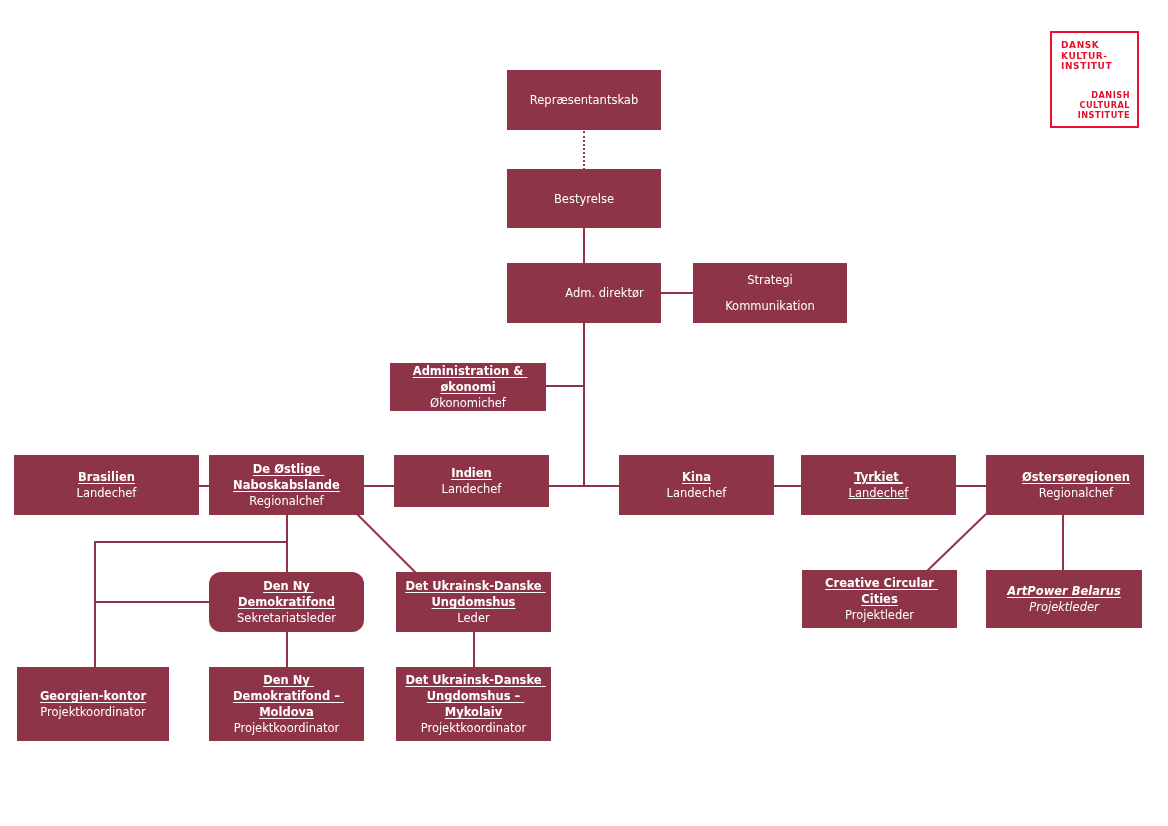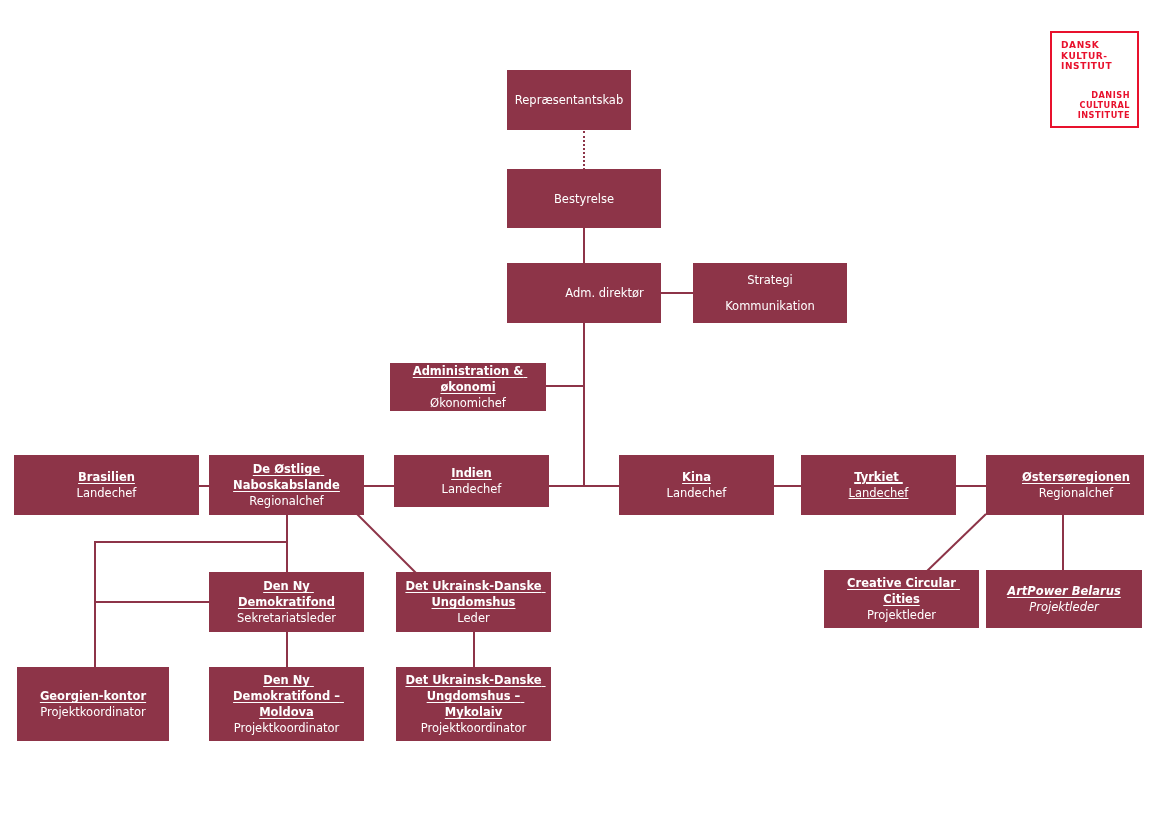--- a/index.html
+++ b/index.html
@@ -143,21 +143,21 @@
   <div class="edge" style="left:94px; top:601px; width:117px; height:2px;"></div>
 
   <div class="edge" style="left:1062px; top:515px; width:2px; height:55px;"></div>
 
   <div class="edge diag" style="left:925px; top:513px; width:62px; height:60px;">
     <svg width="62" height="60" viewBox="0 0 62 60">
       <line x1="61" y1="1" x2="1" y2="59" stroke="#8d3448" stroke-width="2"></line>
     </svg>
   </div>
 
-  <div class="node plain" style="left:507px; top:70px; width:124px; height:60px;">
+  <div class="node plain" style="left:507px; top:70px; width:154px; height:60px;">
     <div class="title">Repræsentantskab</div>
   </div>
 
   <div class="node plain" style="left:507px; top:169px; width:154px; height:59px;">
     <div class="title">Bestyrelse</div>
   </div>
 
   <div class="node plain" style="left:507px; top:263px; width:154px; height:60px;padding-left:47px;">
     <div class="title">Adm. direktør</div>
   </div>
@@ -195,31 +195,31 @@
   <div class="node" style="left:801px; top:455px; width:155px; height:60px;text-decoration:underline;">
     <div class="title">Tyrkiet </div>
     <div class="subtitle">Landechef</div>
   </div>
 
   <div class="node" style="left:986px; top:455px; width:158px; height:60px;padding-left:28px;">
     <div class="title">Østersøregionen</div>
     <div class="subtitle">Regionalchef</div>
   </div>
 
-  <div class="node" style="left:209px; top:572px; width:155px; height:60px;">
+  <div class="node" style="left:209px; top:572px; width:155px; height:60px;border-radius:12px;">
     <div class="title">Den Ny Demokratifond</div>
     <div class="subtitle">Sekretariatsleder</div>
   </div>
 
   <div class="node" style="left:396px; top:572px; width:155px; height:60px;">
     <div class="title">Det Ukrainsk-Danske Ungdomshus</div>
     <div class="subtitle">Leder</div>
   </div>
 
-  <div class="node" style="left:824px; top:570px; width:155px; height:58px;">
+  <div class="node" style="left:802px; top:570px; width:155px; height:58px;">
     <div class="title">Creative Circular Cities</div>
     <div class="subtitle">Projektleder</div>
   </div>
 
   <div class="node" style="left:986px; top:570px; width:156px; height:58px;font-style:italic;">
     <div class="title">ArtPower Belarus</div>
     <div class="subtitle">Projektleder</div>
   </div>
 
   <div class="node" style="left:17px; top:667px; width:152px; height:74px;">

